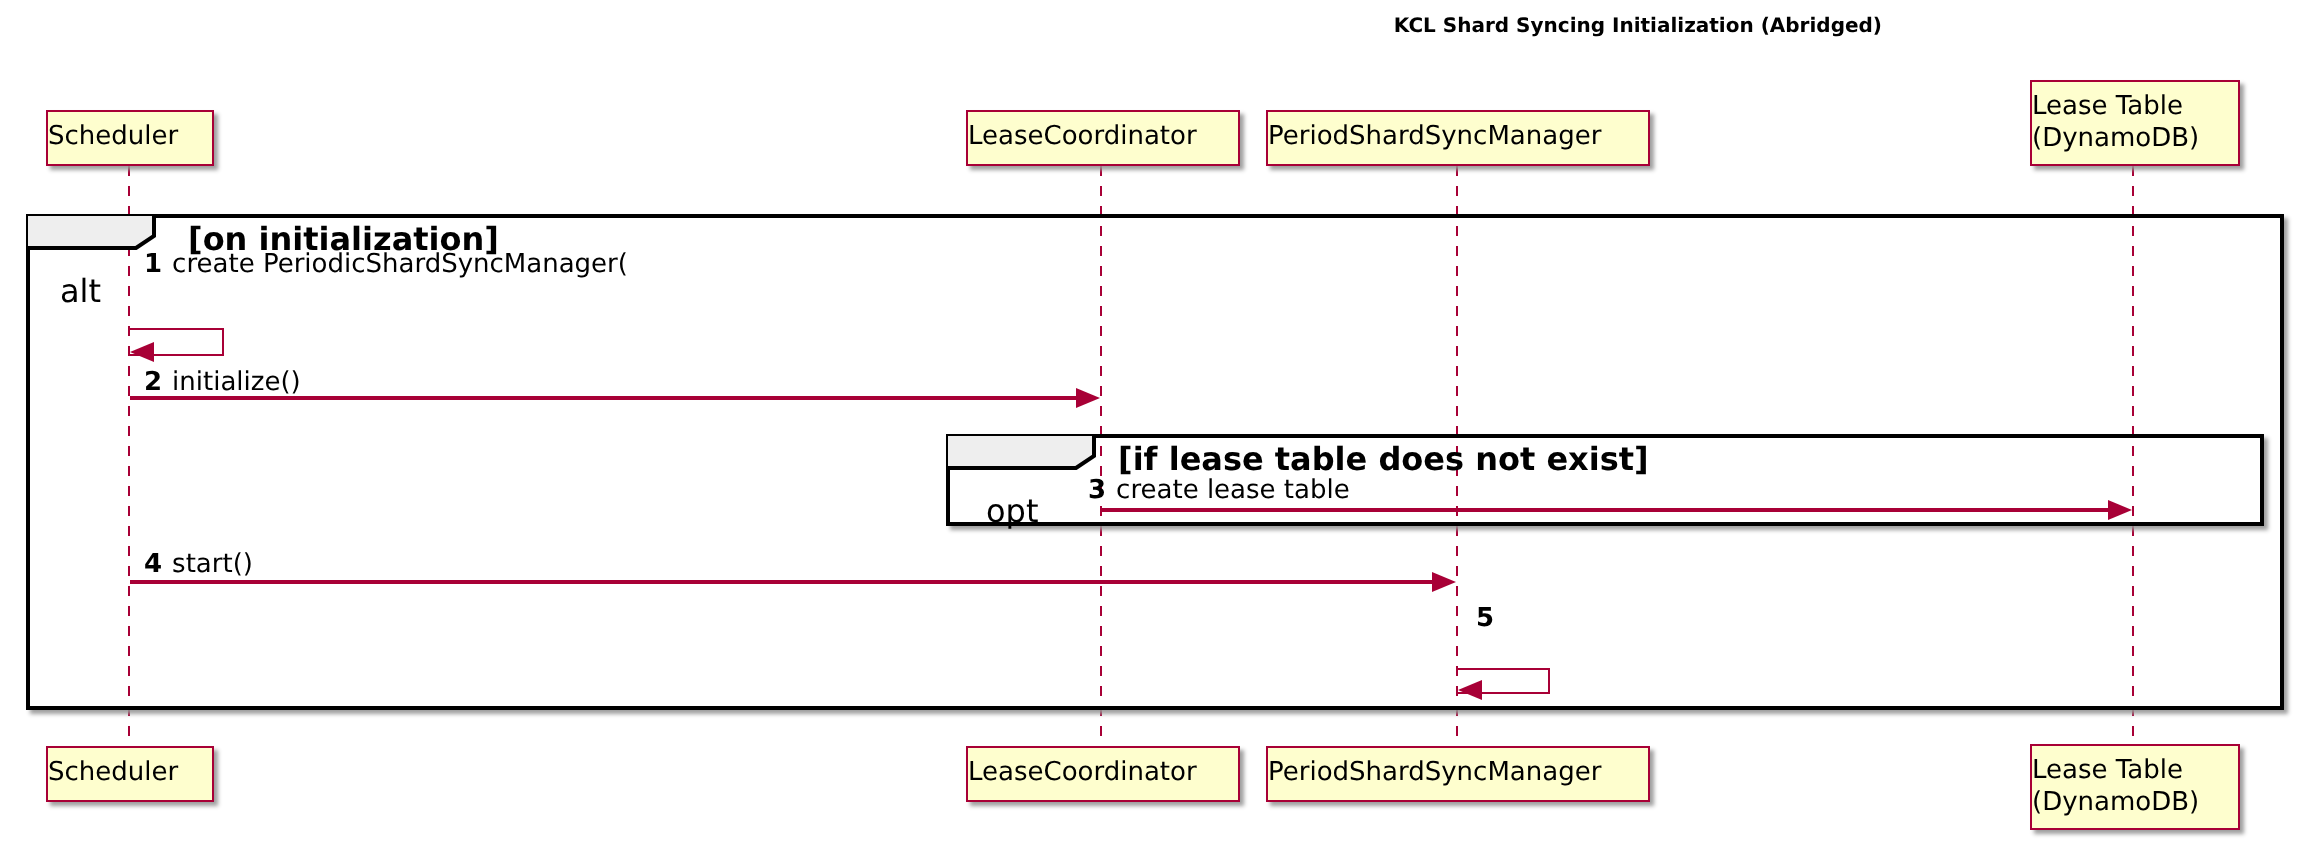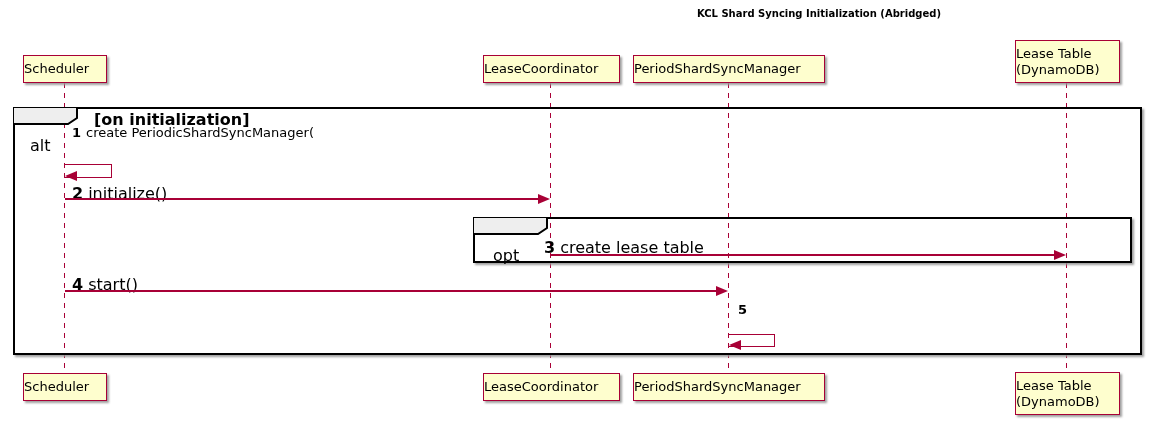--- a/index.html
+++ b/index.html
@@ -26,21 +26,21 @@
     position:absolute; border:2px solid #000;
     box-shadow:2px 2px 2px rgba(150,150,150,0.9); box-sizing:border-box;
   }
   .pent { position:absolute; left:-2px; top:-2px; }
   .pent-label {
     position:absolute; font-weight:normal; font-size:16px; top:-1px;margin-top:28px;
   }
   .condition {
     position:absolute; font-weight:bold; font-size:16px; top:1px; white-space:nowrap;
   }
-  .msg { position:absolute; font-size:16px; white-space:nowrap; }
+  .msg { position:absolute; font-size:13px; white-space:nowrap; }
   .msg .num { font-weight:bold; margin-right:5px; }
   .msg-multi { position:absolute; display:flex; align-items:center; }
   .msg-multi .num { font-weight:bold; font-size:13px; margin-right:5px; }
   .msg-multi .lines { font-size:13px; line-height:15px; white-space:nowrap; }
   .msg-multi .lines .l2 { padding-left:9px; }
   .hline { position:absolute; height:1.5px; background:#A80036; }
   .ah-r {
     position:absolute; width:0; height:0;
     border-left:12px solid #A80036; border-top:5px solid transparent; border-bottom:5px solid transparent;
   }
@@ -84,20 +84,21 @@
     </svg>
     <div class="pent-label" style="left:15px;">alt</div>
     <div class="condition" style="left:79px;">[on initialization]</div>
   </div>
 
   <div class="frame" style="left:473px;top:217px;width:659px;height:46px;">
     <svg class="pent" width="76" height="18">
       <polygon points="0,0 74,0 74,11 65,17 0,17" style="fill:#EEEEEE;stroke:#000000;stroke-width:2"></polygon>
     </svg>
     <div class="pent-label" style="left:18px;">opt</div>
+    <div class="condition" style="left:84px;">[if lease table does not exist]</div>
   </div>
 
   <div class="msg-multi" style="left:72px;top:125px;">
     <span class="num">1</span>
     <span class="lines">
       <div>create PeriodicShardSyncManager(</div>
     </span>
   </div>
   <div class="selfmsg" style="left:65px;top:164px;width:47px;height:14px;"></div>
   <div class="ah-l" style="left:65px;top:171px;"></div>

